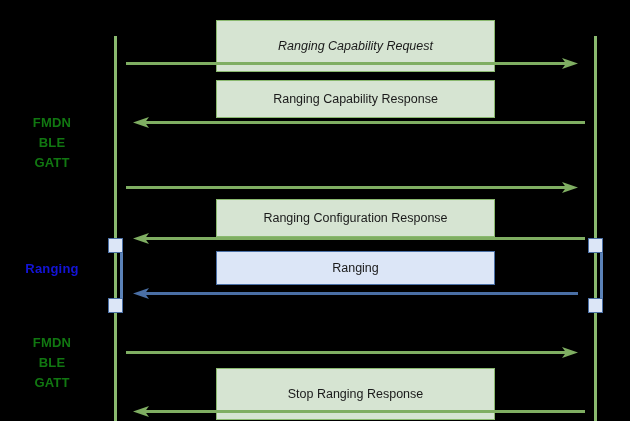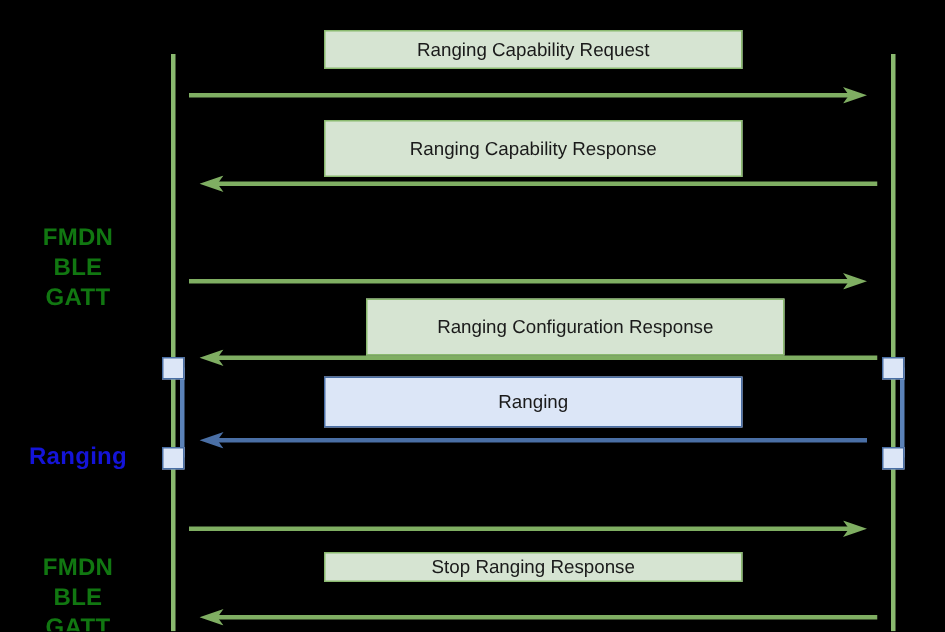--- a/index.html
+++ b/index.html
@@ -25,26 +25,25 @@
   }
   .lifeline.left  { left: 114px; }
   .lifeline.right { left: 594px; }
 
   
   .phase-label {
     position: absolute;
     left: 0;
     width: 104px;
     text-align: center;
-    font-size: 16px;
+    font-size: 13px;
     font-weight: bold;
     line-height: 20px;
     letter-spacing: 0.2px;
     white-space: pre-line;
-    margin-top: 36px;
   }
   .phase-label.green { color: #117711; }
   .phase-label.blue  { color: #1414d8; }
 
   
   .msg-box {
     position: absolute;
     left: 216px;
     width: 279px;
     box-sizing: border-box;
@@ -105,21 +104,21 @@
   <div class="activation-box" style="left:588px;top:298px;"></div>
 
   <div class="phase-label green" style="top:113px;">FMDN
 BLE
 GATT</div>
   <div class="phase-label blue" style="top:259px;">Ranging</div>
   <div class="phase-label green" style="top:333px;">FMDN
 BLE
 GATT</div>
 
-  <div class="msg-box green" style="top:20px;height:26px;">
+  <div class="msg-box green" style="top:20px;height:52px;font-style:italic;">
     <span class="msg-box-label">Ranging Capability Request</span>
   </div>
   <div class="arrow" style="left:126px;top:58px;width:452px;">
     <svg width="452" height="11" viewBox="0 0 452 11">
       <line x1="0" y1="5.5" x2="446" y2="5.5" stroke="#7fae62" stroke-width="3"></line>
       <polygon points="452,5.5 436,0 440,5.5 436,11" fill="#7fae62"></polygon>
     </svg>
   </div>
 
   <div class="msg-box green" style="top:80px;height:38px;">
@@ -132,21 +131,21 @@
     </svg>
   </div>
 
   <div class="arrow" style="left:126px;top:182px;width:452px;">
     <svg width="452" height="11" viewBox="0 0 452 11">
       <line x1="0" y1="5.5" x2="446" y2="5.5" stroke="#7fae62" stroke-width="3"></line>
       <polygon points="452,5.5 436,0 440,5.5 436,11" fill="#7fae62"></polygon>
     </svg>
   </div>
 
-  <div class="msg-box green" style="top:199px;height:38px;margin-left:28px;">
+  <div class="msg-box green" style="top:199px;height:38px;">
     <span class="msg-box-label">Ranging Configuration Response</span>
   </div>
   <div class="arrow" style="left:133px;top:233px;width:452px;">
     <svg width="452" height="11" viewBox="0 0 452 11">
       <line x1="6" y1="5.5" x2="452" y2="5.5" stroke="#7fae62" stroke-width="3"></line>
       <polygon points="0,5.5 16,0 12,5.5 16,11" fill="#7fae62"></polygon>
     </svg>
   </div>
 
   <div class="msg-box blue" style="top:251px;height:34px;">
@@ -159,21 +158,21 @@
     </svg>
   </div>
 
   <div class="arrow" style="left:126px;top:347px;width:452px;">
     <svg width="452" height="11" viewBox="0 0 452 11">
       <line x1="0" y1="5.5" x2="446" y2="5.5" stroke="#7fae62" stroke-width="3"></line>
       <polygon points="452,5.5 436,0 440,5.5 436,11" fill="#7fae62"></polygon>
     </svg>
   </div>
 
-  <div class="msg-box green" style="top:368px;height:20px;">
+  <div class="msg-box green" style="top:368px;height:52px;">
     <span class="msg-box-label">Stop Ranging Response</span>
   </div>
   <div class="arrow" style="left:133px;top:406px;width:452px;">
     <svg width="452" height="11" viewBox="0 0 452 11">
       <line x1="6" y1="5.5" x2="452" y2="5.5" stroke="#7fae62" stroke-width="3"></line>
       <polygon points="0,5.5 16,0 12,5.5 16,11" fill="#7fae62"></polygon>
     </svg>
   </div>
 
 </div>

